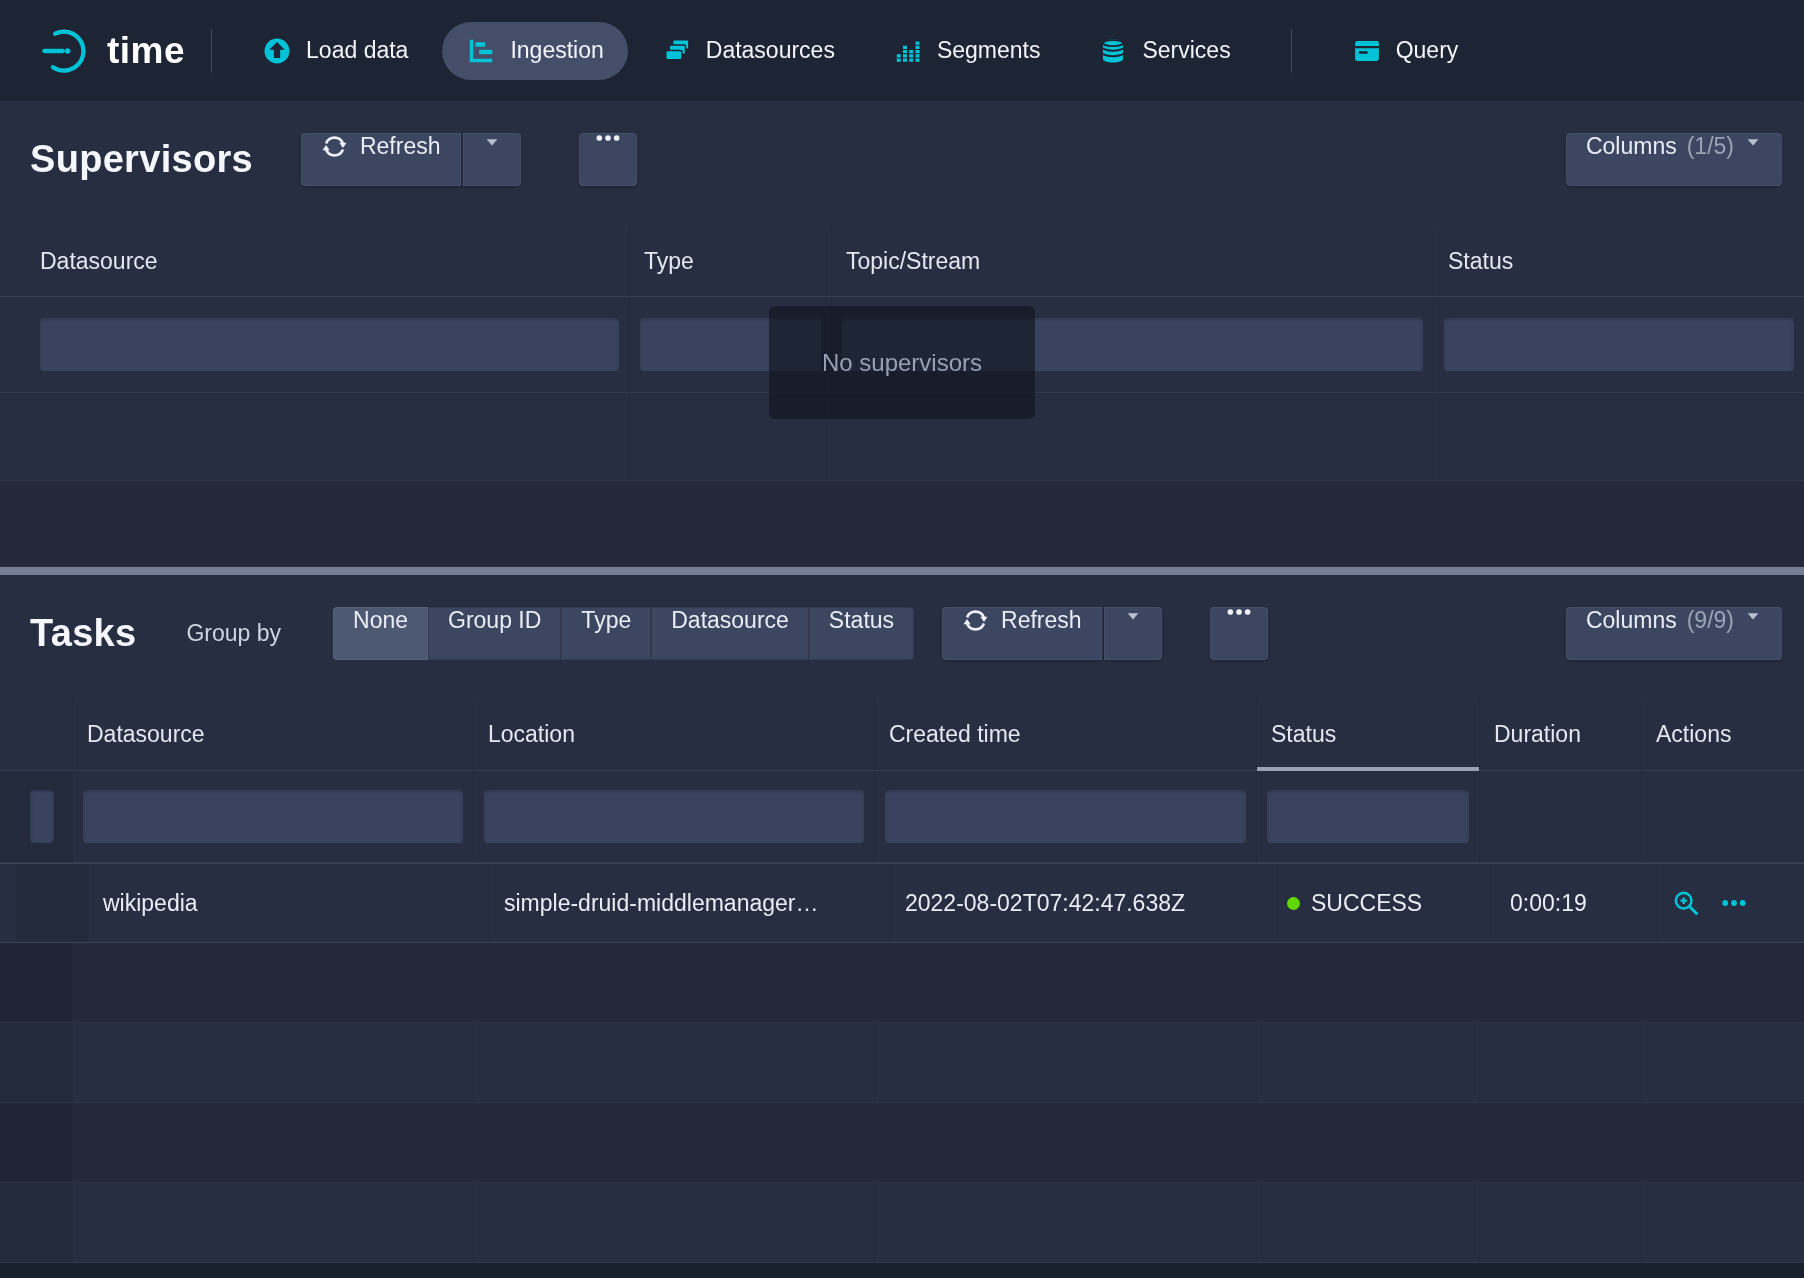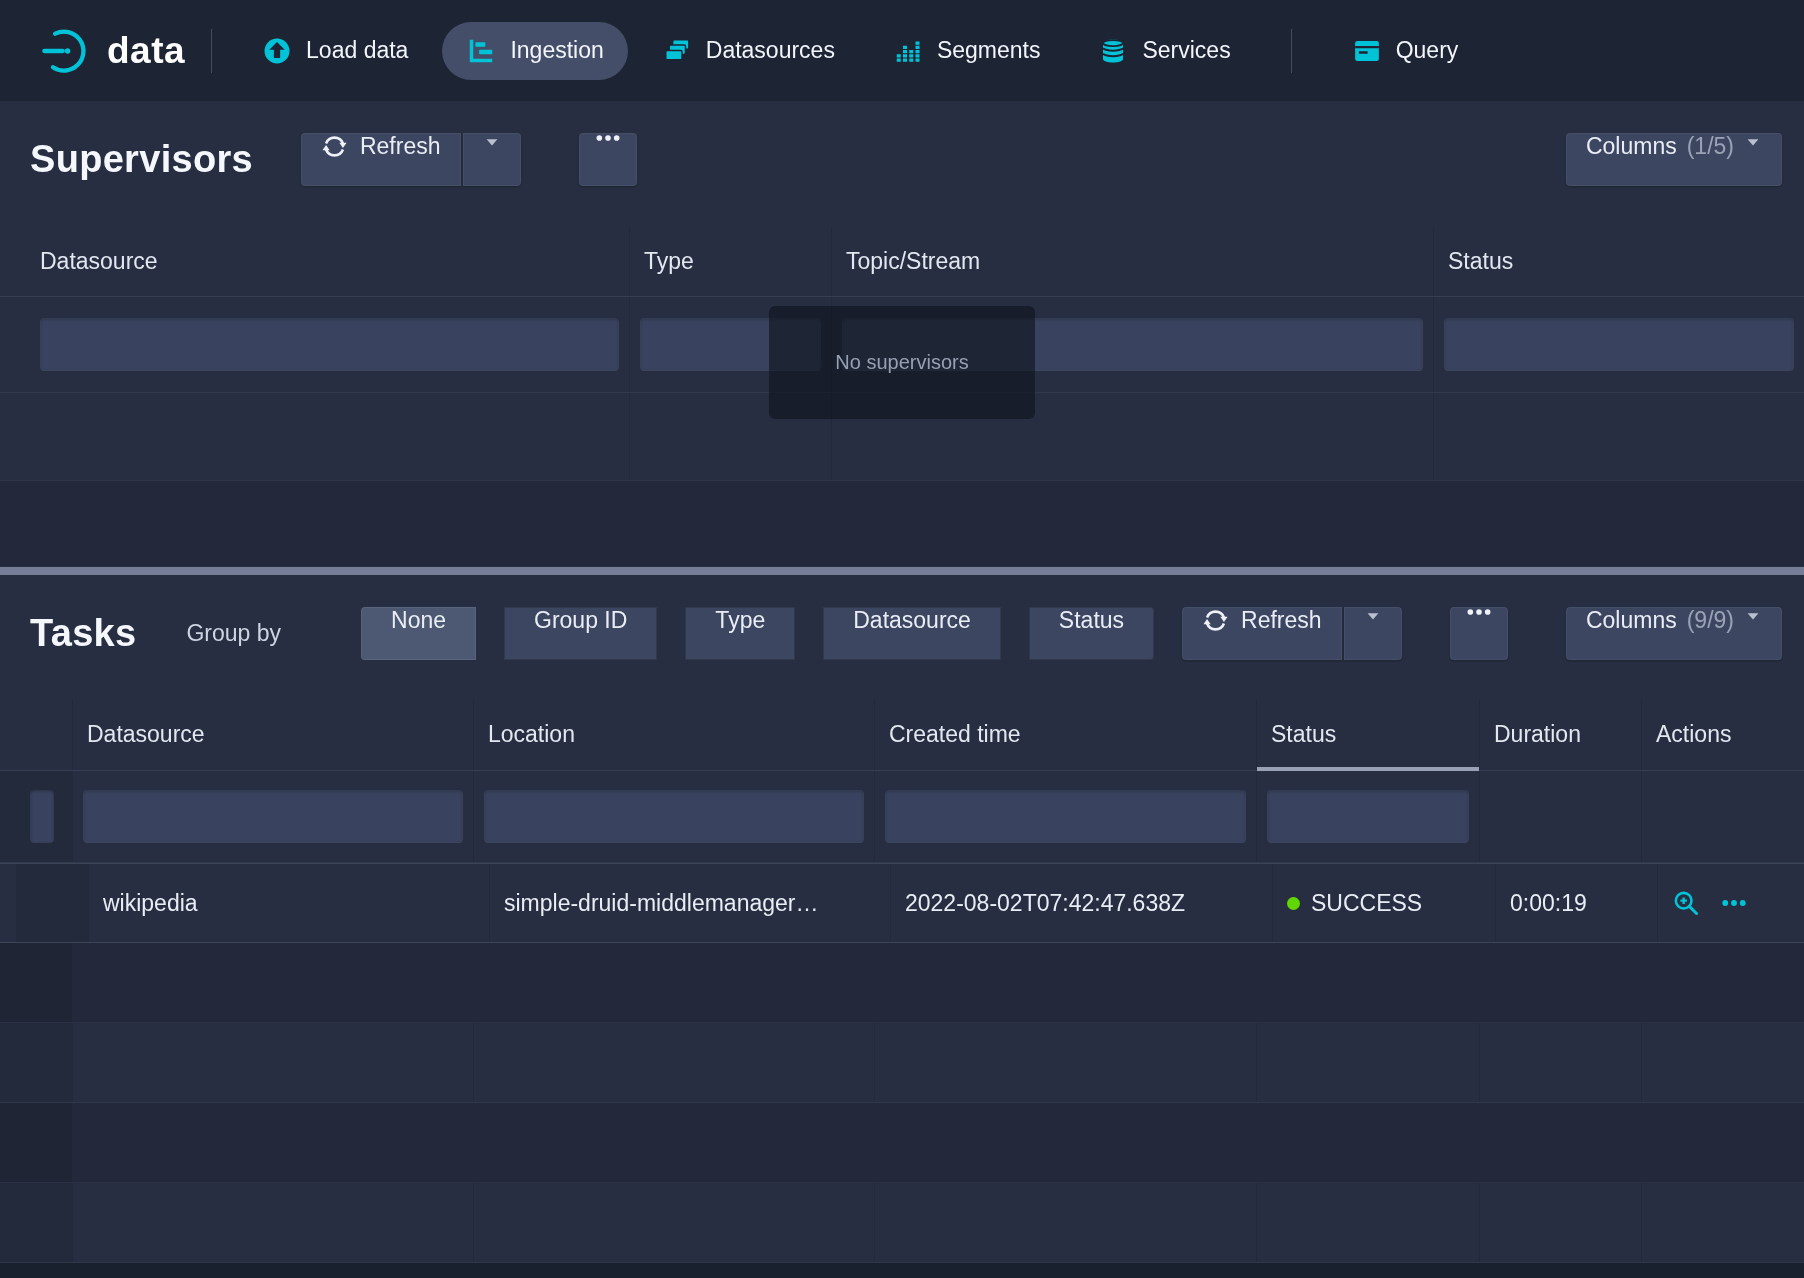--- a/index.html
+++ b/index.html
@@ -48,21 +48,21 @@
   .btn-caret { border-radius:0 4px 4px 0; width:58px; padding:0; }
   .bicon { width:27px; height:27px; flex:none; color:#eef1f7; }
   .caret { width:18px; height:18px; color:#b9c0cf; flex:none; }
   .btn-more { width:58px; padding:0; margin-left:58px; }
   .more-dots { width:26px; height:10px; color:#eef1f7; }
   .spacer { flex:1; }
   .btn-columns { gap:10px; }
   .muted { color:var(--muted); }
   .groupby-label { color:#cdd4e2; margin-right:52px; }
   .seg { display:inline-flex; }
-  .seg .btn { border-radius:0; padding:0 30px; box-shadow: inset 0 0 0 1px rgba(0,0,0,.18); margin-left: 28px; }
+  .seg .btn { border-radius:0; padding:0 20px; box-shadow: inset 0 0 0 1px rgba(0,0,0,.18); }
   .seg .btn:first-child { border-radius:4px 0 0 4px; }
   .seg .btn:last-child { border-radius:0 4px 4px 0; }
   .seg .btn.active { background:var(--btn-active); box-shadow: inset 0 0 0 1px rgba(255,255,255,.07); }
   .tasks-toolbar .split { margin-left:28px; }
   .tasks-toolbar .btn-more { margin-left:48px; }
   .tasks-toolbar .sec-title { margin-right:50px; }
 
   
   .tablewrap { position:relative; margin-top:36px; }
   .tasks-tablewrap { margin-top:34px; }
@@ -93,37 +93,37 @@
   .stripe { background:rgba(0,0,0,.10); }
   .cell.c0 { background:rgba(0,0,0,.08); padding:0; }
   .tdata { height:80px; border-top:1px solid rgba(116,125,148,.28); border-bottom:1px solid rgba(116,125,148,.28); cursor:pointer;padding-left:16px; }
   .truncate { display:block; white-space:nowrap; overflow:hidden; text-overflow:ellipsis; line-height:78px; }
   .status-cell { gap:11px; }
   .status-dot { width:13px; height:13px; border-radius:50%; background:var(--success); flex:none; }
   .actions { gap:20px; color:var(--accent); }
   .action-icon { width:28px; height:28px; color:var(--accent); cursor:pointer; flex:none; }
   .no-data { position:absolute; top:79px; left:50%; transform:translateX(-50%); width:266px; height:113px;
              background:rgba(14,18,27,.6); border-radius:6px; display:flex; align-items:center; justify-content:center;
-             font-size:20px; color:#97a0b2; z-index:3; }
+             font-size:24px; color:#97a0b2; z-index:3; }
   .splitter { height:8px; background:#757e94; cursor:row-resize; }
   .bottombar { position:absolute; left:0; bottom:0; width:1804px; height:15px; background:#19202e; }
 </style>
 </head>
 <body>
 
 <header class="topnav">
   <div class="brand">
     <span class="logo">
       <svg viewBox="0 0 48 48" fill="none" stroke="currentColor" stroke-linecap="round">
         <path d="M14 8 A18 18 0 1 1 12 39" stroke-width="4"></path>
         <path d="M4 24 h17" stroke-width="4"></path>
         <circle cx="25.5" cy="24" r="2.5" fill="currentColor" stroke="none"></circle>
       </svg>
     </span>
-    <span class="brand-text">data</span>
+    <span class="brand-text">time</span>
   </div>
   <div class="nav-sep"></div>
   <nav class="nav">
     <a class="nav-item">
       <span class="nicon">
         <svg viewBox="0 0 24 24">
             <circle cx="12" cy="12" r="10" fill="currentColor"></circle>
             <path d="M12 4.8 5.8 11h3.7v6.5h5V11h3.7z" fill="#1d2434"></path>
           </svg>
       </span>

